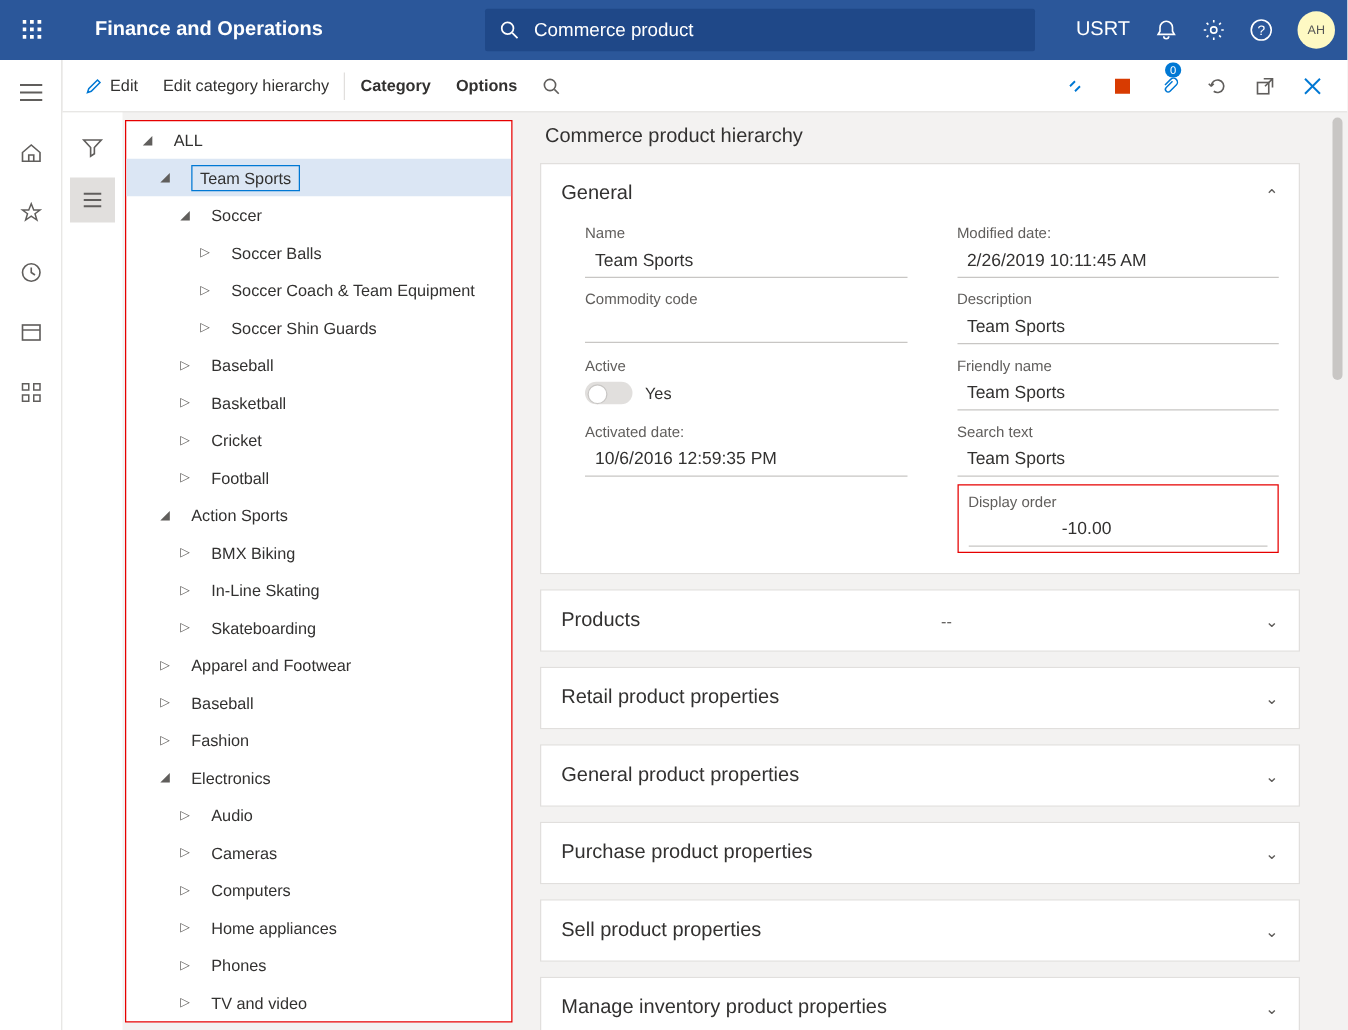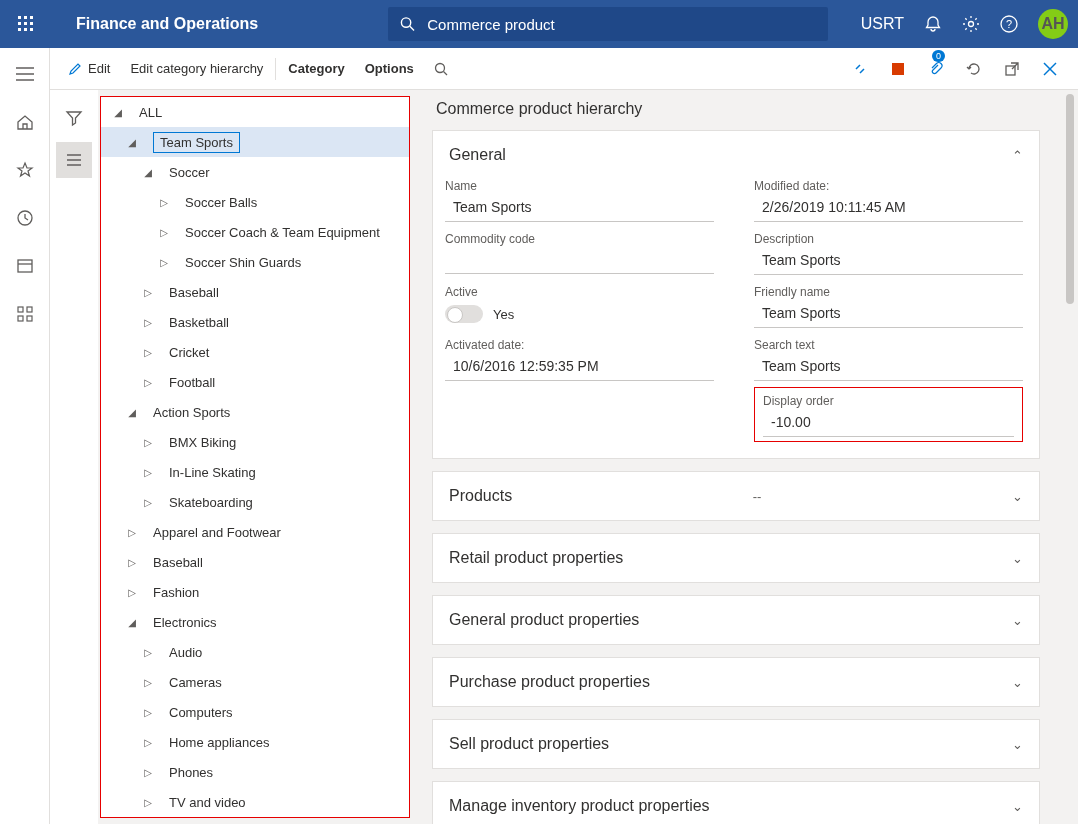--- a/index.html
+++ b/index.html
@@ -6,21 +6,21 @@
 body { width: 1078px; height: 824px; overflow: hidden; background: #f3f2f1; color: #323130; font-size: 13px; }
 
 
 .topbar { height: 48px; background: #2b579a; color: #fff; display: flex; align-items: center; padding: 0 10px; gap: 20px; }
 .topbar .waffle { width: 32px; height: 32px; display: flex; align-items: center; justify-content: center; cursor: pointer; }
 .topbar .title { margin-left: 14px; font-size: 16px; font-weight: 600; flex: 0 0 auto; }
 .topbar .search { margin-left: 110px; width: 440px; height: 34px; background: #1f4888; display: flex; align-items: center; padding: 12px 12px; border-radius: 2px; }
 .topbar .search input { background: transparent; border: none; color: #fff; font-size: 15px; margin-left: 12px; width: 100%; outline: none; }
 .topbar .right { margin-left: auto; display: flex; align-items: center; gap: 20px; }
 .topbar .right > * { display: flex; align-items: center; justify-content: center; cursor: pointer; }
-.avatar { width: 30px; height: 30px; border-radius: 50%; background: #84cc16; color: #555; font-size: 16px; font-weight: 700; }
+.avatar { width: 30px; height: 30px; border-radius: 50%; background: #fef9c3; color: #555; font-size: 10px; font-weight: 400; }
 
 
 .actionbar { height: 42px; background: #fff; border-bottom: 1px solid #e1dfdd; display: flex; align-items: center; padding: 0 8px 0 8px; margin-left: 50px; }
 .actionbar .act { display: flex; align-items: center; gap: 6px; padding: 0 10px; height: 100%; cursor: pointer; color: #323130; }
 .actionbar .sep { width: 1px; height: 22px; background: #e1dfdd; margin: 0 2px; }
 .actionbar .bold { font-weight: 600; }
 .actionbar .right-acts { margin-left: auto; display: flex; align-items: center; gap: 14px; padding-right: 8px; }
 .actionbar .icon-btn { width: 24px; height: 24px; display: flex; align-items: center; justify-content: center; cursor: pointer; position: relative;}
 .badge { position: absolute; top: -7px; left: 8px; background: #0078d4; color: #fff; border-radius: 8px; font-size: 9px; padding: 0 4px; line-height: 12px;}
 
@@ -45,26 +45,26 @@
 .l1 { padding-left: 24px; }
 .l2 { padding-left: 40px; }
 .l3 { padding-left: 56px; }
 
 .detail { flex: 1; padding: 10px 20px 0 12px; overflow-y: auto; margin-right: 18px;}
 .detail h1 { font-size: 16px; font-weight: 400; color:#323130; margin-bottom: 12px; margin-left: 4px;}
 .section { background: #fff; border: 1px solid #e1dfdd; margin-bottom: 12px; }
 .section-head { height: 48px; display: flex; align-items: center; padding: 0 16px; cursor: pointer; }
 .section-head .sh-title { font-size: 16px; font-weight: 400; color:#323130; }
 .section-head .chev { margin-left: auto; color:#605e5c; }
-.section-body { padding: 0 16px 16px 12px; }
+.section-body { padding: 0 16px 16px 12px; margin-left: 23px; }
 .field-grid { display: grid; grid-template-columns: 1fr 1fr; column-gap: 40px; row-gap: 10px; }
 .field { }
 .field .flabel { font-size: 12px; color: #605e5c; margin-bottom: 2px; }
 .field .fval { border-bottom: 1px solid #c8c6c4; padding: 4px 2px 6px 8px; font-size: 14px; min-height: 26px;}
-.field .fval.right { text-align: left; padding-right: 58px; }
+.field .fval.right { text-align: center; padding-right: 58px; }
 .toggle { display: inline-flex; align-items: center; gap: 10px; padding: 4px 0;}
 .toggle-pill { width: 38px; height: 18px; border-radius: 10px; background: #e1dfdd; position: relative; }
 .toggle-pill::after { content: ''; position: absolute; width: 14px; height: 14px; border-radius: 50%; background: #fff; top: 2px; left: 2px; border:1px solid #c8c6c4;}
 .highlight-box { border: 1px solid #e60000; padding: 6px 8px 4px 8px; margin-top: -4px; }
 .products-suffix { margin-left: auto; margin-right: 10px; color:#605e5c; }
 .scroll-indicator{ position:absolute; right:4px; top:94px; width:8px; height:210px; background:#c8c6c4; border-radius:4px;}
 
 svg { display: block; }
 </style>
 </head>

